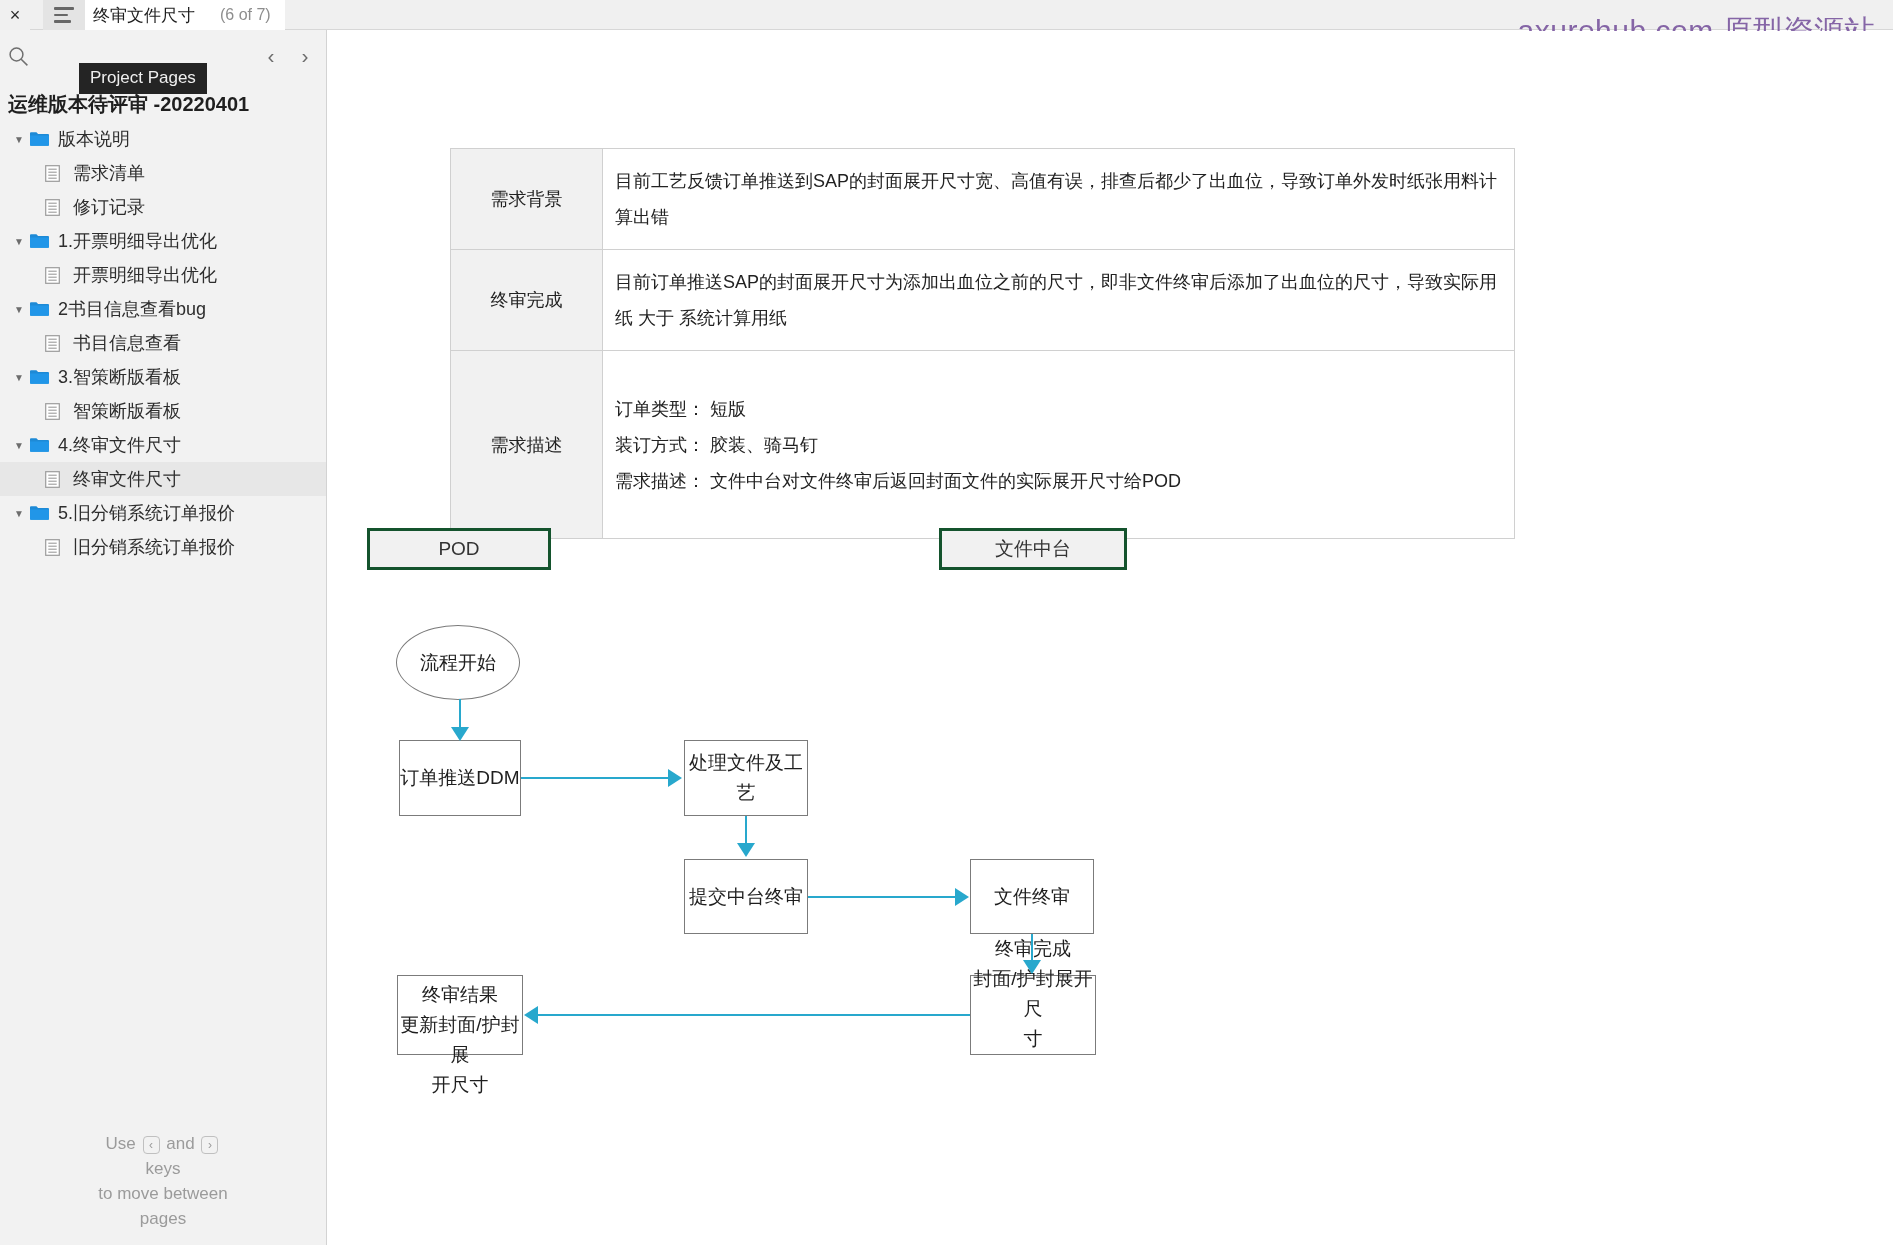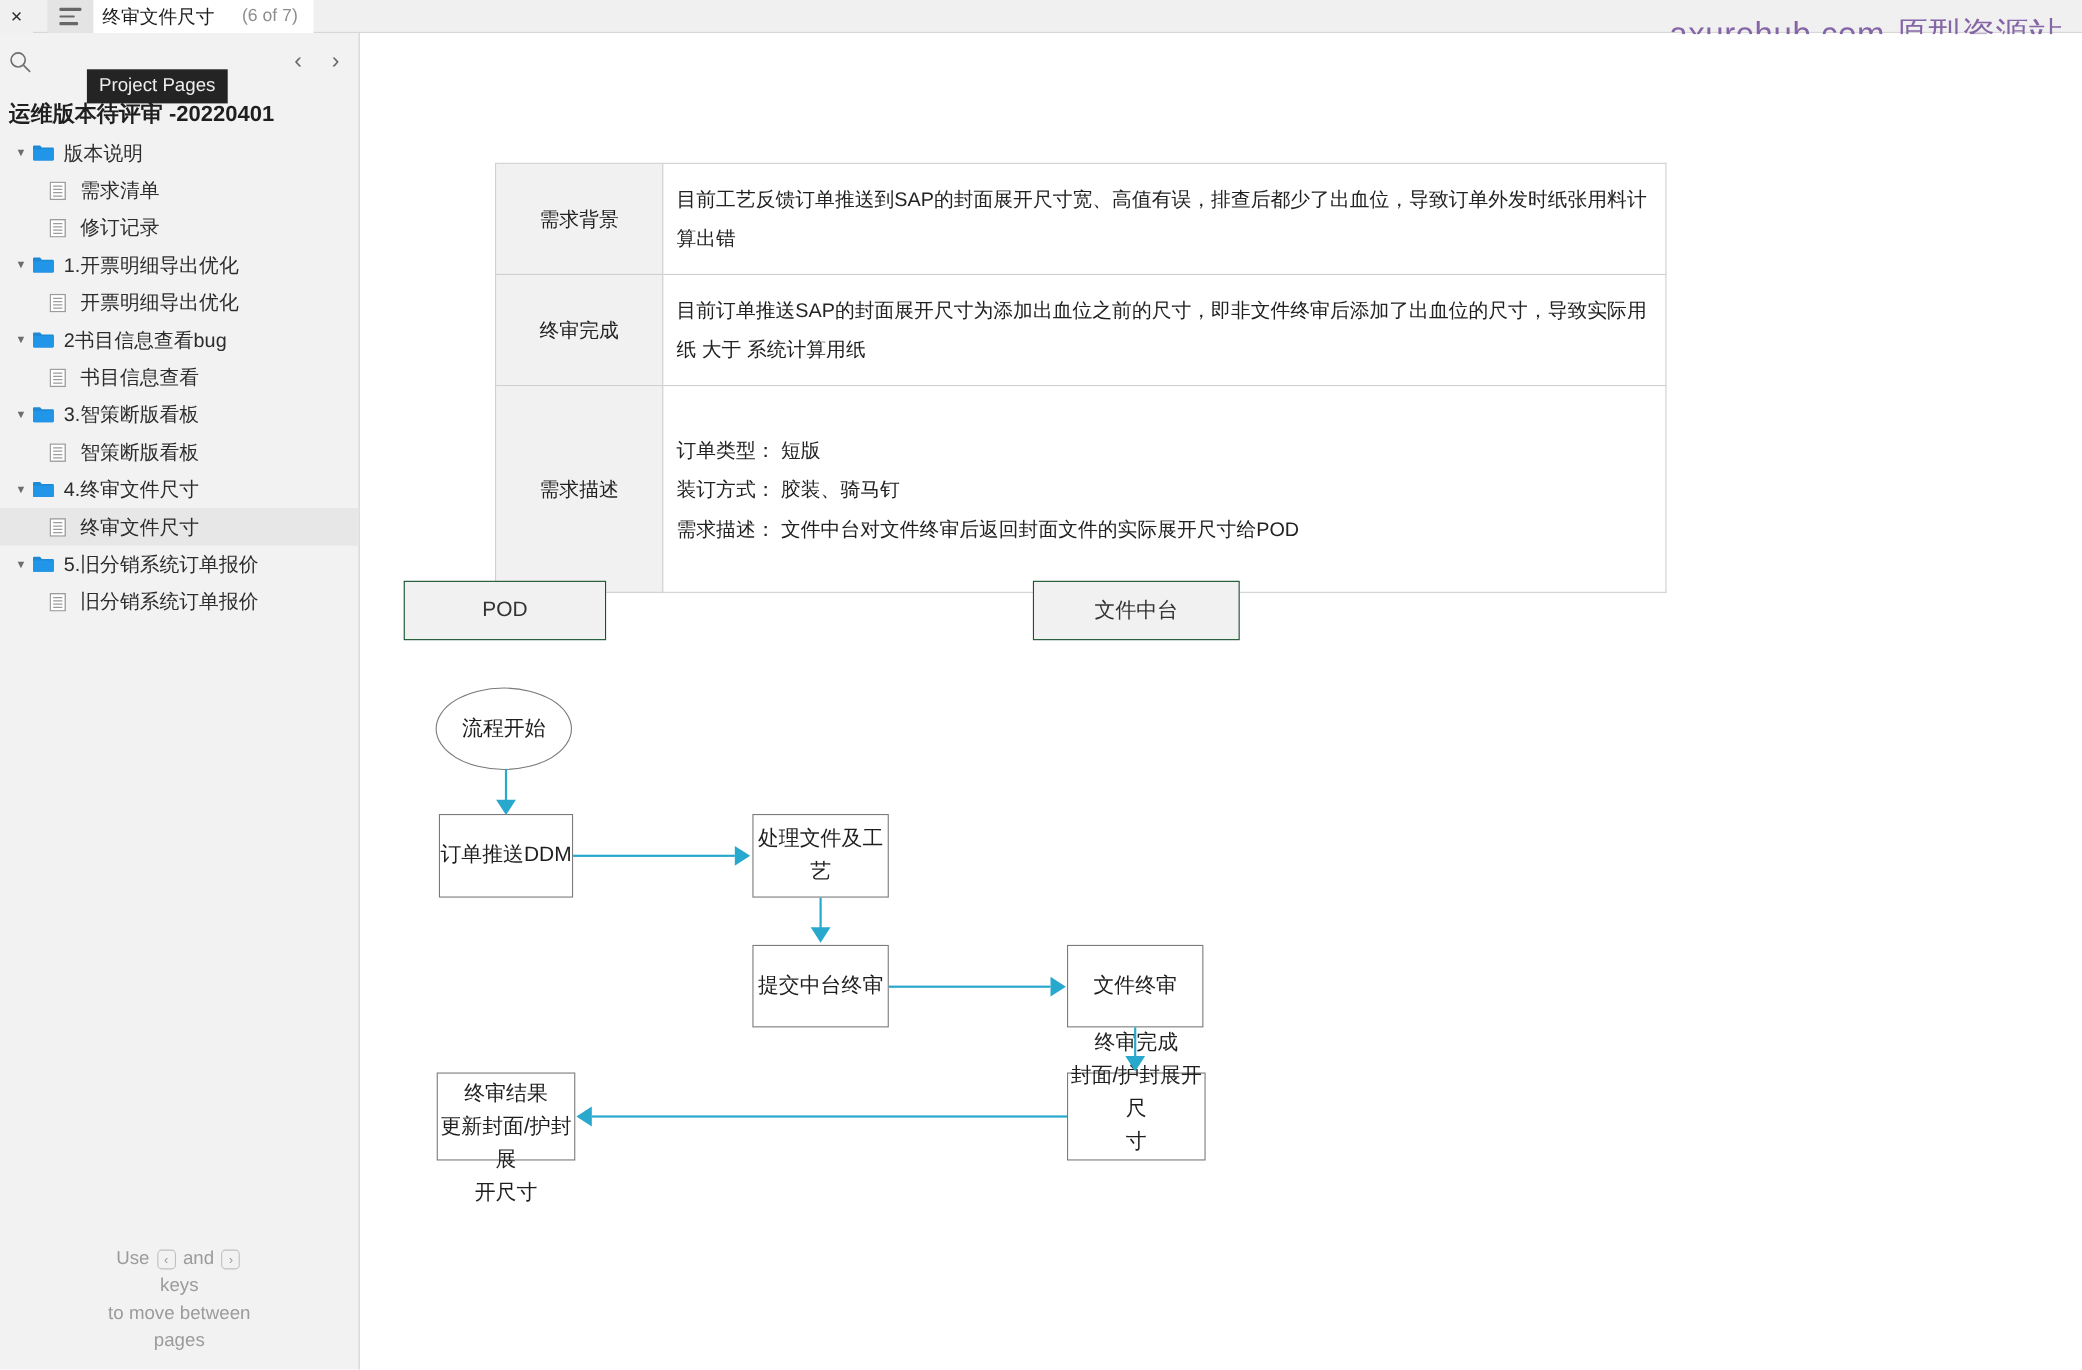--- a/index.html
+++ b/index.html
@@ -137,22 +137,22 @@
     line-height: 36px;
   }
   #req-table td.hd {
     width: 152px; background: #f1f1f1; text-align: center;
     font-weight: normal; padding: 10px 4px;
   }
   #req-table td.body-tall { height: 188px; }
 
   
   .lane {
-    position: absolute; height: 54px;
-    background: #f1f1f1; border: 1px solid #14532d;
+    position: absolute; height: 42px;
+    background: #f1f1f1; border: 3px solid #14532d;
     display: flex; align-items: center; justify-content: center;
     font-size: 19px; color: #333;
   }
 
   
   .node {
     position: absolute;
     border: 1px solid #7b7b7b; background: #fff;
     display: flex; align-items: center; justify-content: center;
     text-align: center;

